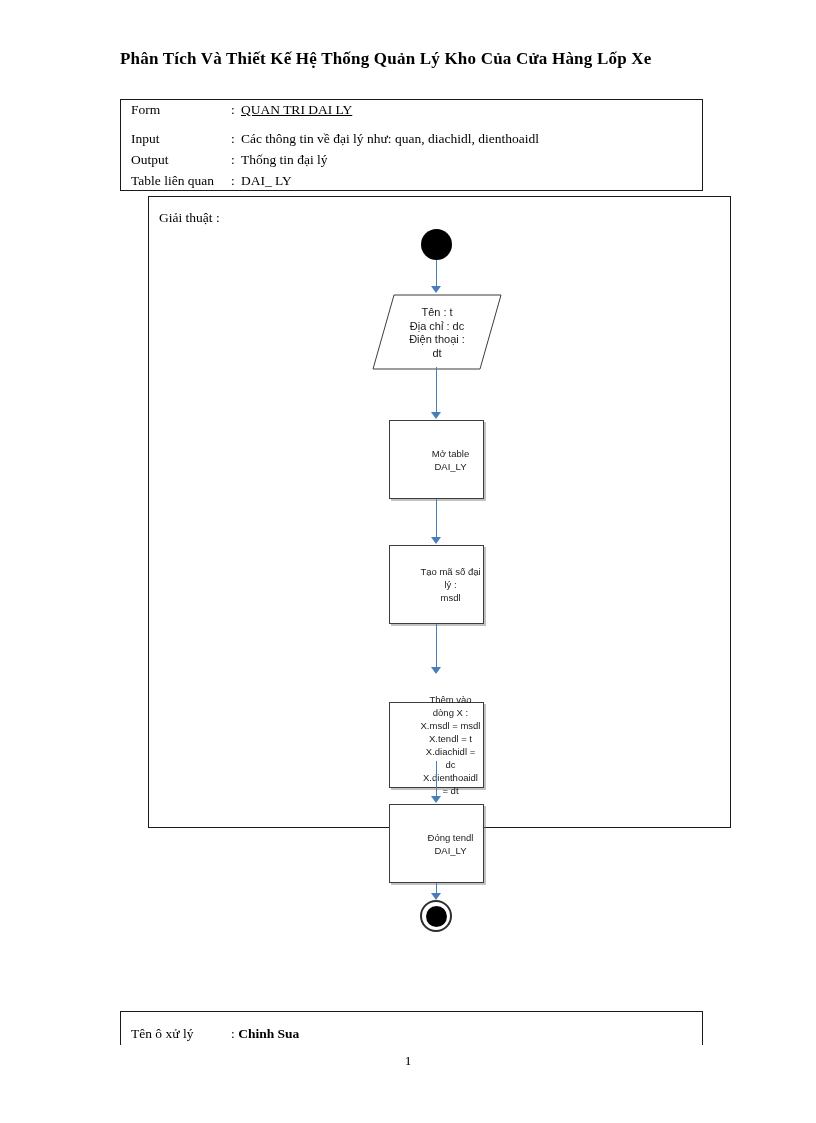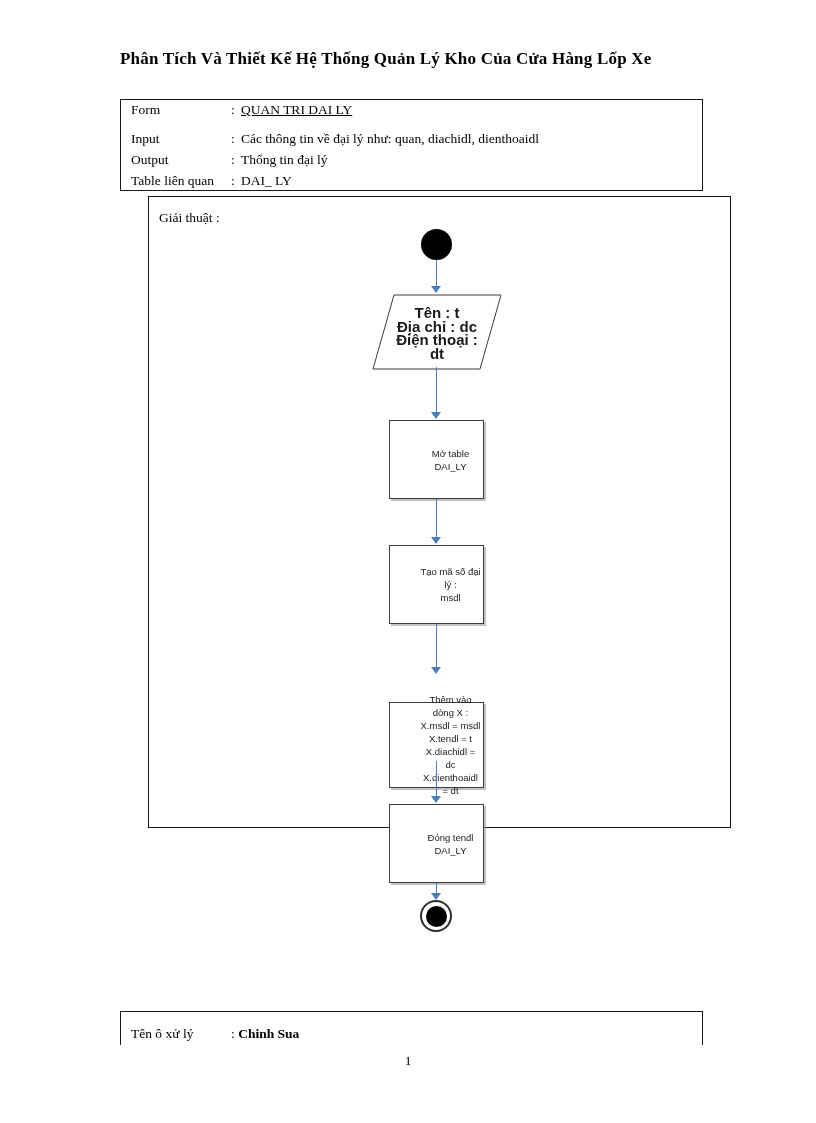--- a/index.html
+++ b/index.html
@@ -138,24 +138,23 @@
     position: absolute;
     left: 0; top: 0;
   }
   .node-io .io-text {
     position: absolute;
     left: 0;
     top: 12px;
     width: 130px;
     text-align: center;
     font-family: "Liberation Sans", sans-serif;
-    font-size: 15px;
+    font-size: 11px;
     line-height: 13.5px;
     color: #1a1a1a;
-    font-weight: bold;
   }
 
   .node-proc {
     position: absolute;
     width: 95px;
     border: 1px solid #3d3d3d;
     box-sizing: border-box;
     background: #ffffff;
     box-shadow: 2px 2px 0 rgba(120,120,120,0.45);
     display: flex;

